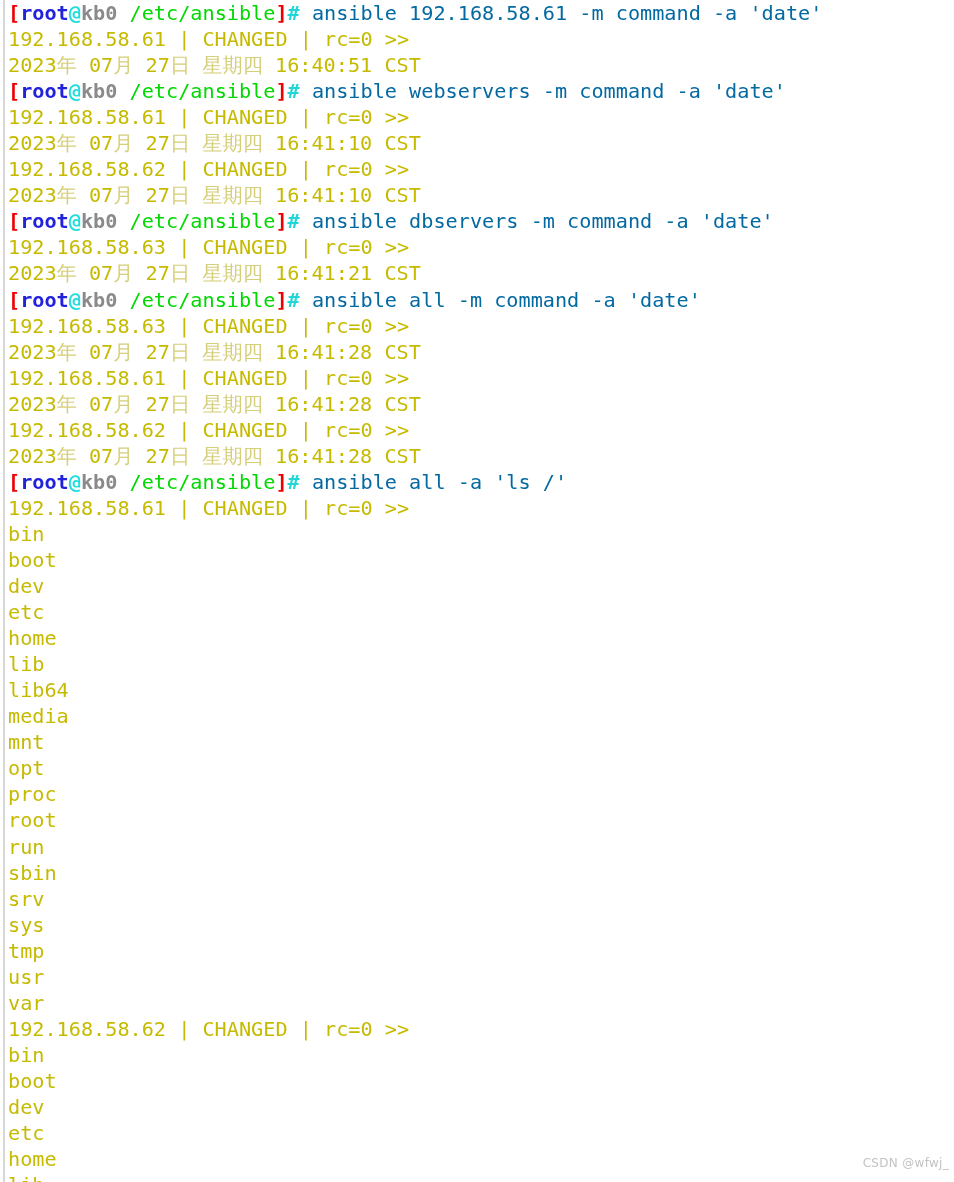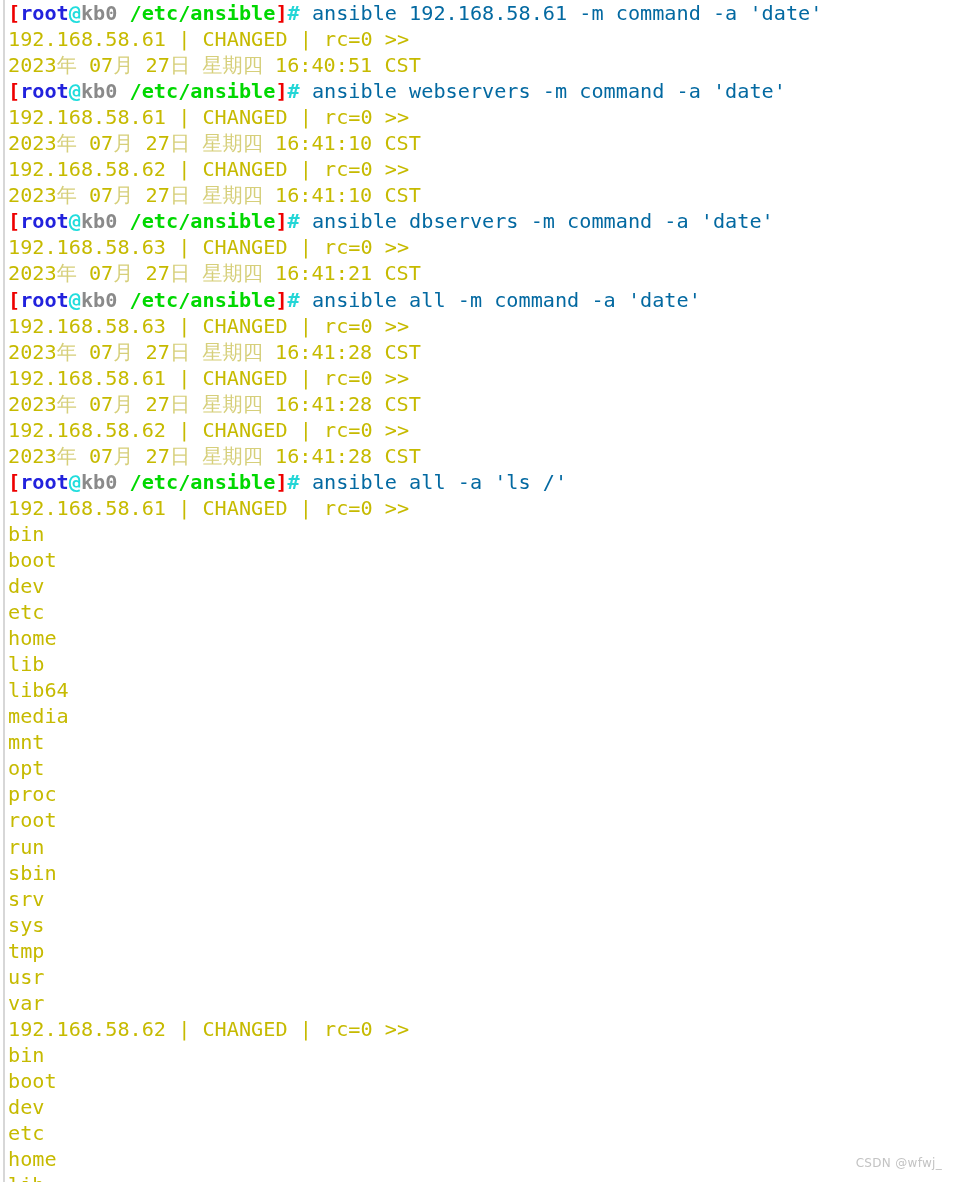--- a/index.html
+++ b/index.html
@@ -51,28 +51,28 @@
     height: 26.05px;
     white-space: pre;
     font-size: 20.2px;
     line-height: 26.05px;
   }
   
   .c-bracket { color: #ee0000; font-weight: bold; }
   .c-user    { color: #2222dd; font-weight: bold; }
   .c-at      { color: #22dddd; font-weight: bold; }
   .c-host    { color: #8a8a8a; font-weight: bold; }
-  .c-path    { color: #00d800; font-weight: bold; }
+  .c-path    { color: #00d800; font-weight: normal; }
   .c-hash    { color: #23d6d6; font-weight: bold; }
   .c-cmd     { color: #0369a1; }
   .c-out     { color: #c6ba00; }
   .c-cjk     { color: #d6cf7a; font-family: "DejaVu Sans", "Liberation Sans", sans-serif; }
   .watermark {
     position: absolute;
-    right: 12px;
+    right: 5px;
     bottom: 12px;
     font-family: "DejaVu Sans", "Liberation Sans", sans-serif;
     font-size: 12px;
     color: #c3c3c3;
     letter-spacing: 0.3px;
     white-space: pre;
   }
 </style>
 </head>
 <body>

